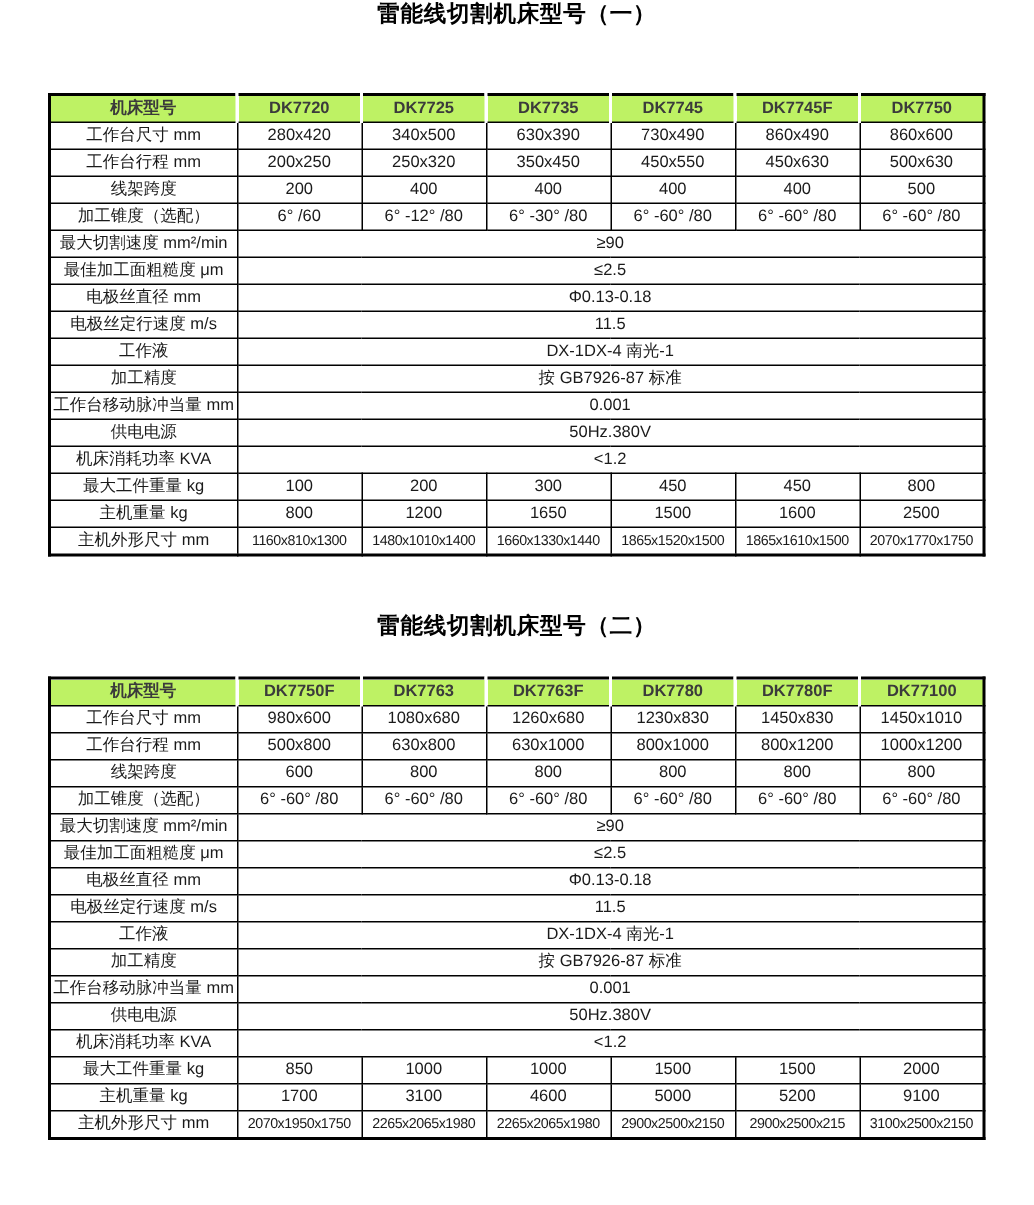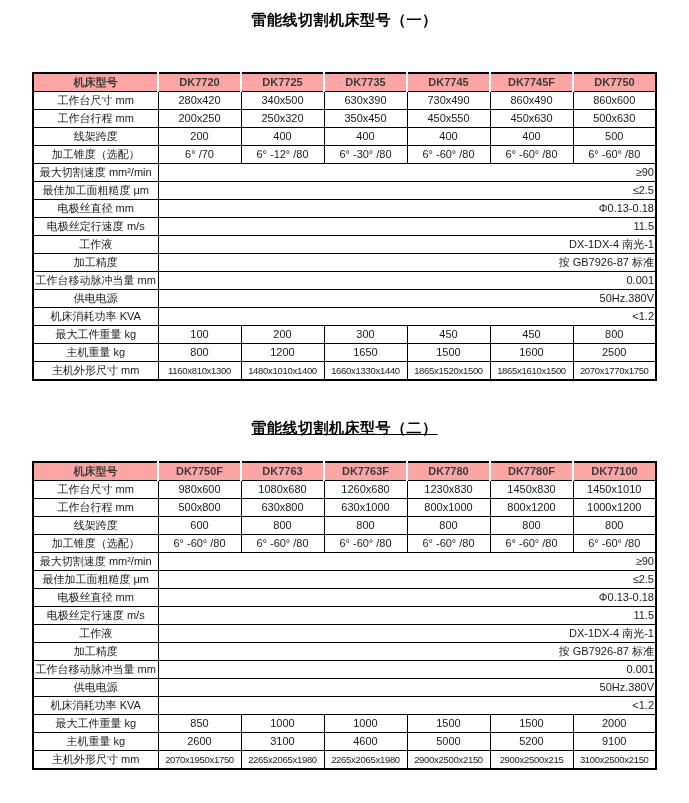--- a/index.html
+++ b/index.html
@@ -6,32 +6,31 @@
   html, body {
     margin: 0;
     padding: 0;
     background: #ffffff;
     font-family: "Liberation Sans", "DejaVu Sans", sans-serif;
   }
   .page {
     width: 689px;
     min-height: 803px;
     background: #ffffff;
-    padding-top: 10px;
   }
   .table-title {
     text-align: center;
     font-size: 15px;
     font-weight: bold;
     color: #000000;
     margin: 0;
     line-height: 20px;
     letter-spacing: 0.5px;
   }
-  .block-2 .table-title { margin-top: 37px; text-decoration: underline; }
+  .block-2 .table-title { margin-top: 37px; }
   .spec-table {
     border-collapse: collapse;
     table-layout: fixed;
     width: 623px;
     margin: 42px auto 0 auto;
     border: 2px solid #000000;
   }
   .block-2 .spec-table { margin-top: 23px; }
   .spec-table col.label-col { width: 125px; }
   .spec-table col.data-col  { width: 83px;  }
@@ -41,30 +40,30 @@
     padding: 0 1px;
     text-align: center;
     vertical-align: middle;
     font-size: 11px;
     line-height: 17px;
     color: #1a1a1a;
     white-space: nowrap;
     overflow: hidden;
   }
   .spec-table thead th {
-    background: #fca5a5;
+    background: #bef264;
     color: #3b3b3b;
     font-weight: bold;
     border-left: 2px solid #ffffff;
     border-top: 1px solid #000000;
     border-bottom: 1px solid #000000;
   }
   .spec-table thead th:first-child { border-left: 1px solid #000000; }
   .spec-table td.label-cell { font-size: 11px; color: #1a1a1a; }
-  .spec-table td.span-cell  { text-align: right; }
+  .spec-table td.span-cell  { text-align: center; }
   .spec-table tr.small-row td.value-cell {
     font-size: 9.5px;
     letter-spacing: -0.3px;
     padding: 0;
     margin-left: 38px;
   }
 </style>
 </head>
 <body>
 
@@ -116,21 +115,21 @@
             <td class="label-cell">线架跨度</td>
             <td class="value-cell">200</td>
             <td class="value-cell">400</td>
             <td class="value-cell">400</td>
             <td class="value-cell">400</td>
             <td class="value-cell">400</td>
             <td class="value-cell">500</td>
           </tr>
           <tr>
             <td class="label-cell">加工锥度（选配）</td>
-            <td class="value-cell">6° /70</td>
+            <td class="value-cell">6° /60</td>
             <td class="value-cell">6° -12° /80</td>
             <td class="value-cell">6° -30° /80</td>
             <td class="value-cell">6° -60° /80</td>
             <td class="value-cell">6° -60° /80</td>
             <td class="value-cell">6° -60° /80</td>
           </tr>
           <tr>
             <td class="label-cell">最大切割速度 mm²/min</td>
             <td colspan="6" class="value-cell span-cell">≥90</td>
           </tr>
@@ -297,21 +296,21 @@
             <td class="label-cell">最大工件重量 kg</td>
             <td class="value-cell">850</td>
             <td class="value-cell">1000</td>
             <td class="value-cell">1000</td>
             <td class="value-cell">1500</td>
             <td class="value-cell">1500</td>
             <td class="value-cell">2000</td>
           </tr>
           <tr>
             <td class="label-cell">主机重量 kg</td>
-            <td class="value-cell">2600</td>
+            <td class="value-cell">1700</td>
             <td class="value-cell">3100</td>
             <td class="value-cell">4600</td>
             <td class="value-cell">5000</td>
             <td class="value-cell">5200</td>
             <td class="value-cell">9100</td>
           </tr>
           <tr class="small-row">
             <td class="label-cell">主机外形尺寸 mm</td>
             <td class="value-cell">2070x1950x1750</td>
             <td class="value-cell">2265x2065x1980</td>

